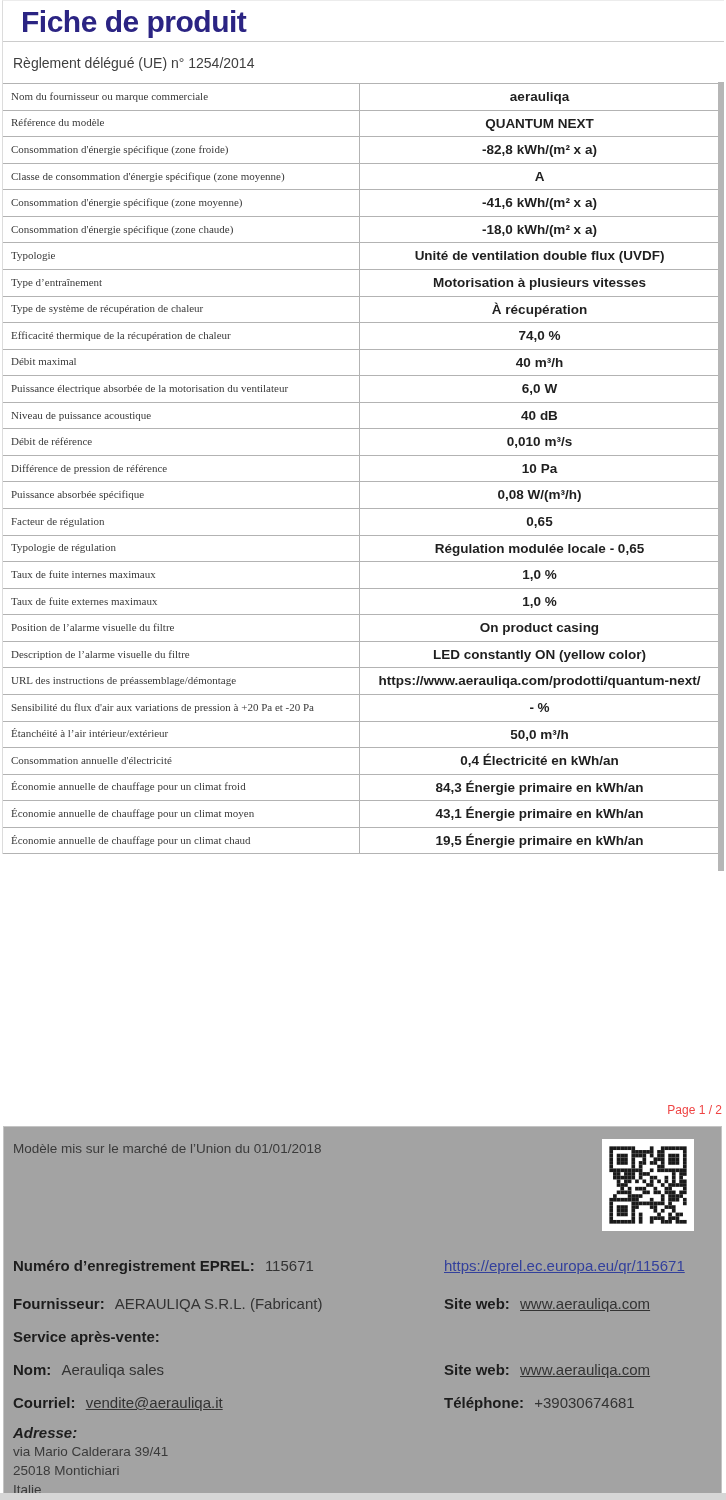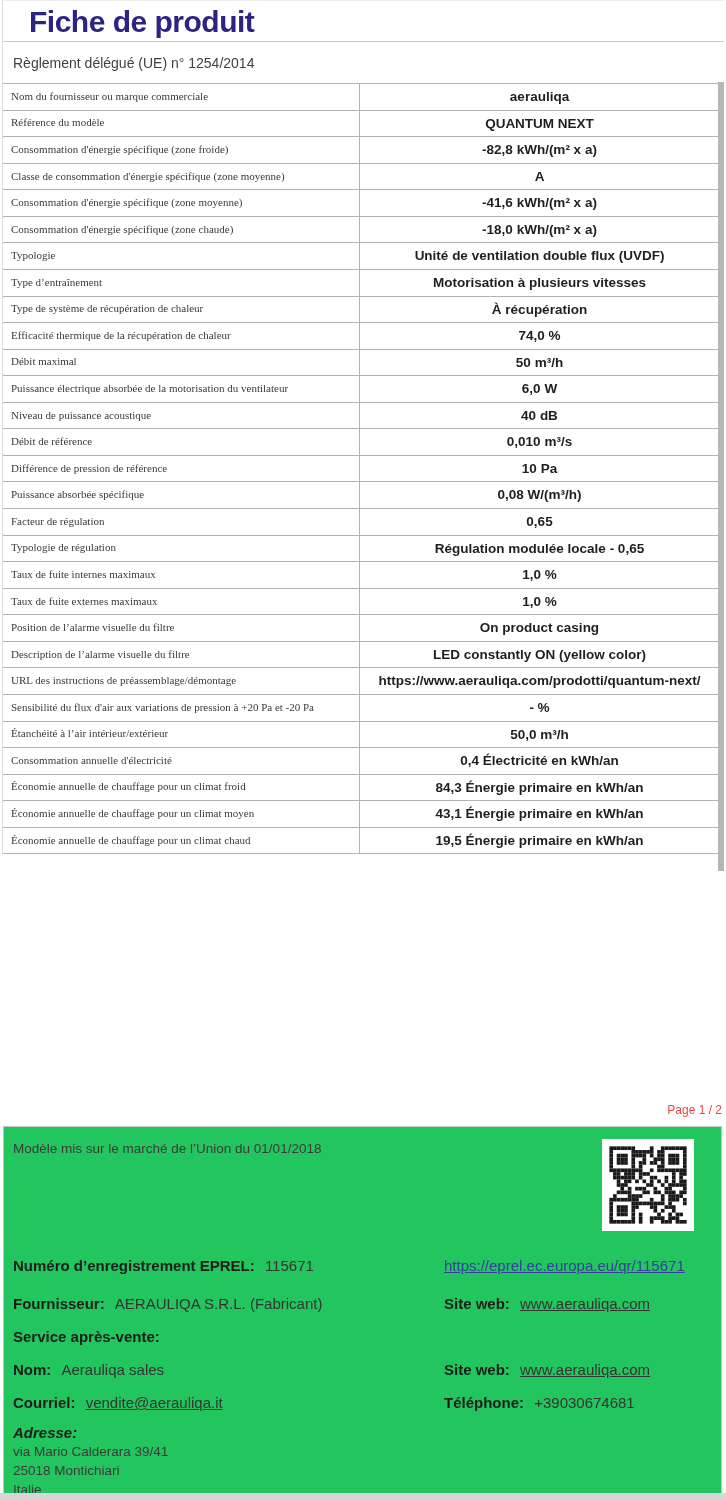--- a/index.html
+++ b/index.html
@@ -18,21 +18,21 @@
   }
   .page1{
     position:absolute;left:2px;top:0;width:722px;
     border-left:1px solid #dcdcdc;border-top:1px solid #ececec;
   }
   .title-block{
     height:41px;border-bottom:1px solid #cccccc;
     padding:2px 0 0 10px;display:flex;align-items:center;
   }
   .title-block h1{
-    margin:16px;font-size:30px;font-weight:bold;color:var(--title-color);
+    margin:8px;font-size:30px;font-weight:bold;color:var(--title-color);
     letter-spacing:-0.5px;
   }
   .subtitle-block{
     height:41px;display:flex;align-items:center;padding-left:10px;
     font-size:14px;color:#3f3f3f;
   }
   .spec-table{width:716px;border-top:1px solid var(--line);}
   .spec-row{display:flex;border-bottom:1px solid var(--line);min-height:25px;}
   .spec-label{
     width:357px;padding:3px 10px 3px 8px;border-right:1px solid var(--line);
@@ -44,21 +44,21 @@
     padding:3px 6px;line-height:1.45;
   }
   .edge-strip{
     position:absolute;left:718px;top:82px;width:6px;height:789px;background:#b6b6b6;
   }
   .page-indicator{
     position:absolute;top:1103px;right:4px;font-size:12px;color:#ef4444;
   }
   .footer-box{
     position:absolute;left:3px;top:1126px;width:719px;height:368px;
-    border:1px solid #c4c4c4;background:#22c55e;
+    border:1px solid #c4c4c4;background:#a3a3a3;
   }
   .market-line{position:absolute;left:9px;top:14px;font-size:13.5px;color:var(--text);}
   .qr{position:absolute;right:27px;top:12px;width:92px;height:92px;background:#fff;}
   .frow{position:absolute;font-size:15px;white-space:nowrap;}
   .frow .b{font-weight:bold;color:#1d1d1d;}
   .frow .v{margin-left:6px;color:#333;}
   a.lnk{color:var(--link-color);text-decoration:underline;cursor:pointer;}
   .addr{position:absolute;left:9px;font-size:13.5px;line-height:19px;color:#3a3a3a;}
   .bottom-bar{
     position:absolute;left:0;top:1493px;width:726px;height:7px;background:#d6d6d6;
@@ -120,21 +120,21 @@
         <div class="spec-value">À récupération</div>
       </div>
 
       <div class="spec-row">
         <div class="spec-label">Efficacité thermique de la récupération de chaleur</div>
         <div class="spec-value">74,0 %</div>
       </div>
 
       <div class="spec-row">
         <div class="spec-label">Débit maximal</div>
-        <div class="spec-value">50 m³/h</div>
+        <div class="spec-value">40 m³/h</div>
       </div>
 
       <div class="spec-row">
         <div class="spec-label">Puissance électrique absorbée de la motorisation du ventilateur</div>
         <div class="spec-value">6,0 W</div>
       </div>
 
       <div class="spec-row">
         <div class="spec-label">Niveau de puissance acoustique</div>
         <div class="spec-value">40 dB</div>

